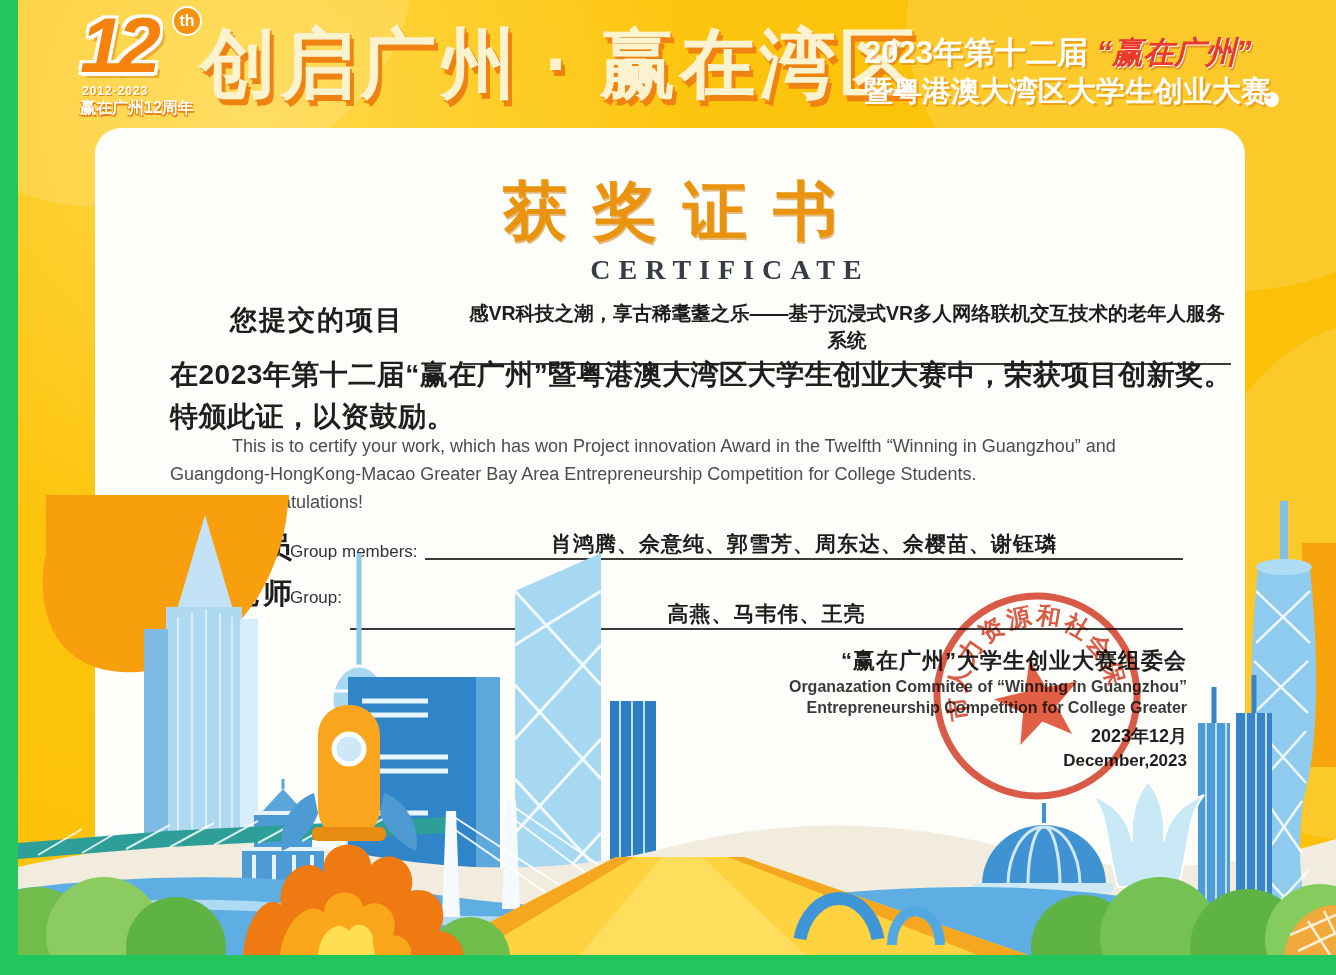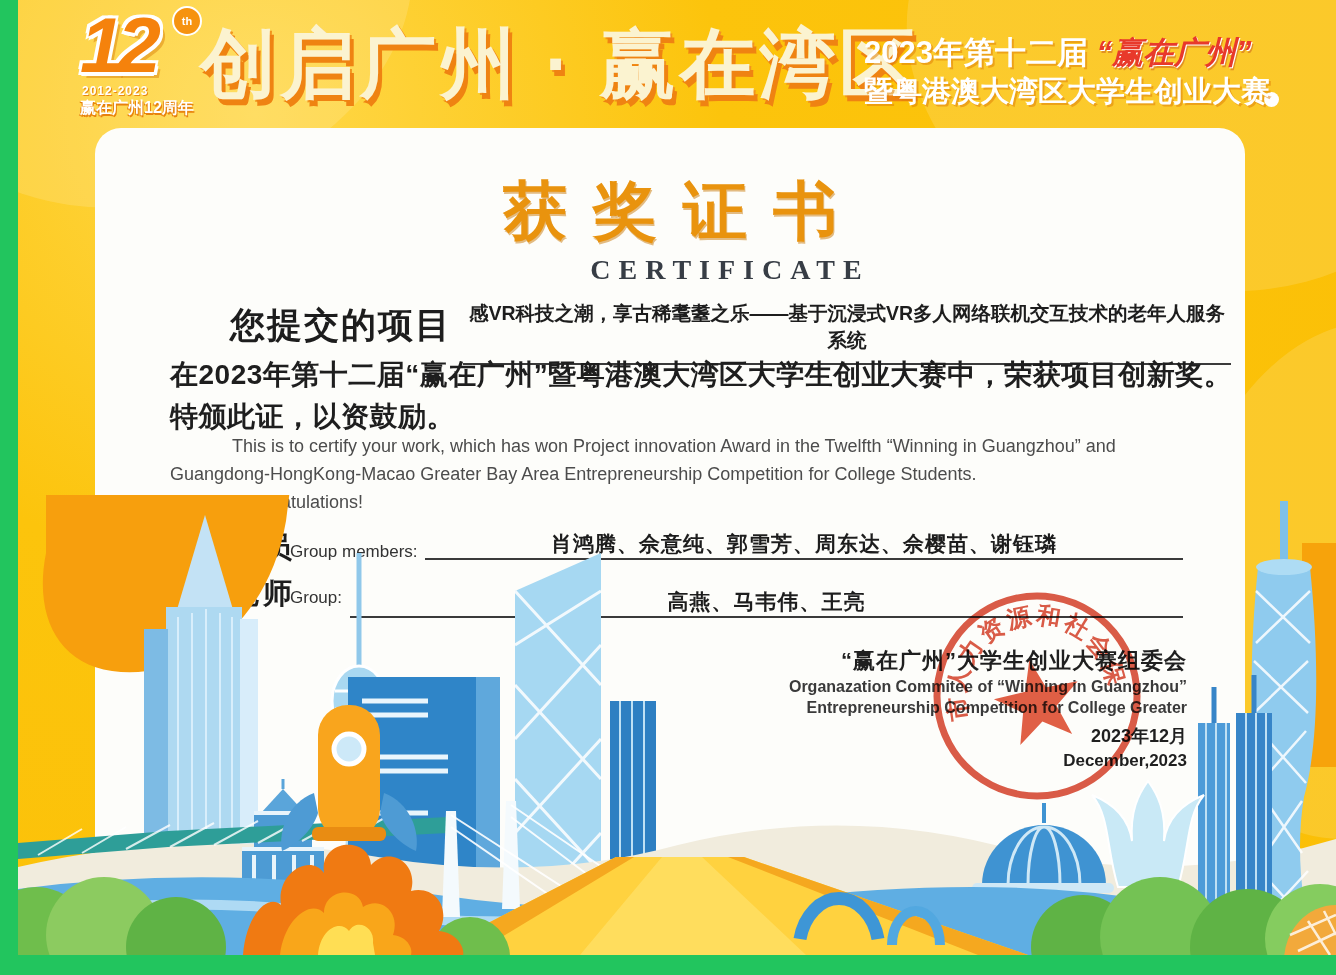--- a/index.html
+++ b/index.html
@@ -9,21 +9,21 @@
         background:radial-gradient(circle at 18% 12%, #ffd84a 0%, #fcc40c 34%, #fbbf06 100%);}
   .swirl{position:absolute;background:rgba(255,255,255,.14);border-radius:50%;}
   .dot{position:absolute;background:#fff;border-radius:50%;}
 
   
   .badge{position:absolute;left:62px;top:12px;width:140px;height:112px;}
   .badge .num{position:absolute;left:0;top:-12px;font-size:78px;font-weight:800;font-style:italic;
       color:#f5820c;letter-spacing:-6px;
       text-shadow:-3px -3px 0 #fff,3px -3px 0 #fff,-3px 3px 0 #fff,3px 3px 0 #fff,0 4px 0 #fff,5px 6px 0 rgba(216,122,8,.45);}
   .badge .th{position:absolute;left:92px;top:-6px;width:26px;height:26px;border-radius:50%;
-      background:#f6930f;border:2px solid #fff;color:#fff;font-size:11px;font-weight:700;
+      background:#f6930f;border:2px solid #fff;color:#fff;font-size:16px;font-weight:700;
       display:flex;align-items:center;justify-content:center;}
   .badge .years{position:absolute;left:2px;top:72px;font-size:12px;font-weight:700;color:#fff;
       text-shadow:1px 1px 0 #e98a10;letter-spacing:1px;}
   .badge .anniv{position:absolute;left:0px;top:86px;font-size:16px;font-weight:800;color:#fff;
       text-shadow:1px 2px 0 #e8820c, -1px 1px 0 #e8820c;white-space:nowrap;}
   .main-title{position:absolute;left:182px;top:14px;font-size:76px;font-weight:900;
       color:#fbf3d0;letter-spacing:4px;white-space:nowrap;
       text-shadow:4px 6px 0 #ef8312,2px 2px 0 #f2941e;}
   .edition{position:absolute;left:846px;top:34px;width:420px;line-height:1.25;white-space:nowrap;}
   .edition .l1{font-size:31px;font-weight:800;color:#fff;text-shadow:2px 2px 0 rgba(224,130,10,.55);}
@@ -34,21 +34,21 @@
   .panel{position:absolute;left:77px;top:128px;width:1150px;height:827px;background:#fdfdfa;border-radius:26px;}
 
   .award-cn{position:absolute;left:77px;top:168px;width:1150px;text-align:center;
       font-family:"Liberation Serif","DejaVu Serif",serif;
       font-size:64px;font-weight:900;color:#e9930e;letter-spacing:26px;text-indent:26px;
       text-shadow:1px 2px 0 rgba(201,122,8,.5);}
   .award-en{position:absolute;left:77px;top:254px;width:1262px;text-align:center;
       font-family:"Liberation Serif","DejaVu Serif",serif;
       font-size:28px;font-weight:600;color:#373d45;letter-spacing:8px;text-indent:8px;}
 
-  .proj-label{position:absolute;left:212px;top:302px;font-size:35px;font-weight:800;color:#1d1d1d;letter-spacing:2px;}
+  .proj-label{position:absolute;left:212px;top:302px;font-size:27px;font-weight:800;color:#1d1d1d;letter-spacing:2px;}
   .proj-field{position:absolute;left:397px;top:300px;width:768px;border-bottom:2px solid #3a3a3a;
       text-align:center;font-size:19.5px;font-weight:700;color:#1d1d1d;padding-bottom:9px;margin-left:48px;}
 
   .body-line1{position:absolute;left:152px;top:356px;font-size:28px;font-weight:800;color:#1e1e1e;letter-spacing:.5px;white-space:nowrap;}
   .body-line2{position:absolute;left:152px;top:398px;font-size:28px;font-weight:800;color:#1e1e1e;letter-spacing:.5px;}
 
   .en-body{position:absolute;left:152px;top:432px;width:1022px;font-size:18px;color:#4c4c4c;
       line-height:1.58;text-indent:62px;}
   .congrats{position:absolute;left:214px;top:492px;font-size:18px;color:#4c4c4c;}
 
@@ -107,21 +107,21 @@
 
     <div class="en-body">This is to certify your work, which has won Project innovation Award in the Twelfth “Winning in Guangzhou” and Guangdong-HongKong-Macao Greater Bay Area Entrepreneurship Competition for College Students.</div>
     <div class="congrats">Congratulations!</div>
 
     <div class="row-label-cn" style="left:152px;top:528px;">项目成员</div>
     <div class="row-label-en" style="left:272px;top:542px;">Group members:</div>
     <div class="field" style="left:407px;top:530px;width:758px;">肖鸿腾、佘意纯、郭雪芳、周东达、佘樱苗、谢钰璘</div>
 
     <div class="row-label-cn" style="left:152px;top:574px;">指导老师</div>
     <div class="row-label-en" style="left:272px;top:588px;">Group:</div>
-    <div class="field" style="left:332px;top:588px;width:833px;">高燕、马韦伟、王亮</div>
+    <div class="field" style="left:332px;top:600px;width:833px;">高燕、马韦伟、王亮</div>
 
     <div class="committee">
       <div class="cn">“赢在广州”大学生创业大赛组委会</div>
       <div class="en">Organazation Commitee of “Winning in Guangzhou”</div>
       <div class="en">Entrepreneurship Competition for College Greater</div>
       <div class="dcn">2023年12月</div>
       <div class="den">December,2023</div>
     </div>
 
     <svg class="skyline" viewBox="0 0 1318 460">

